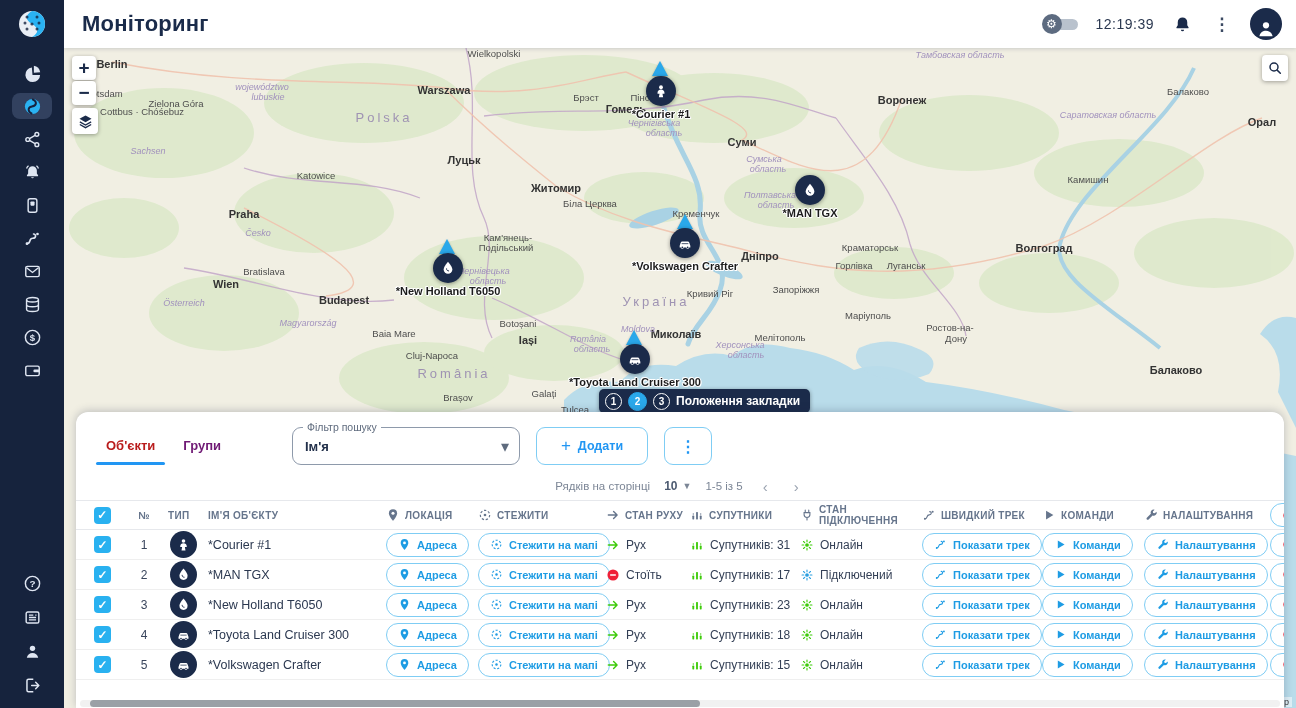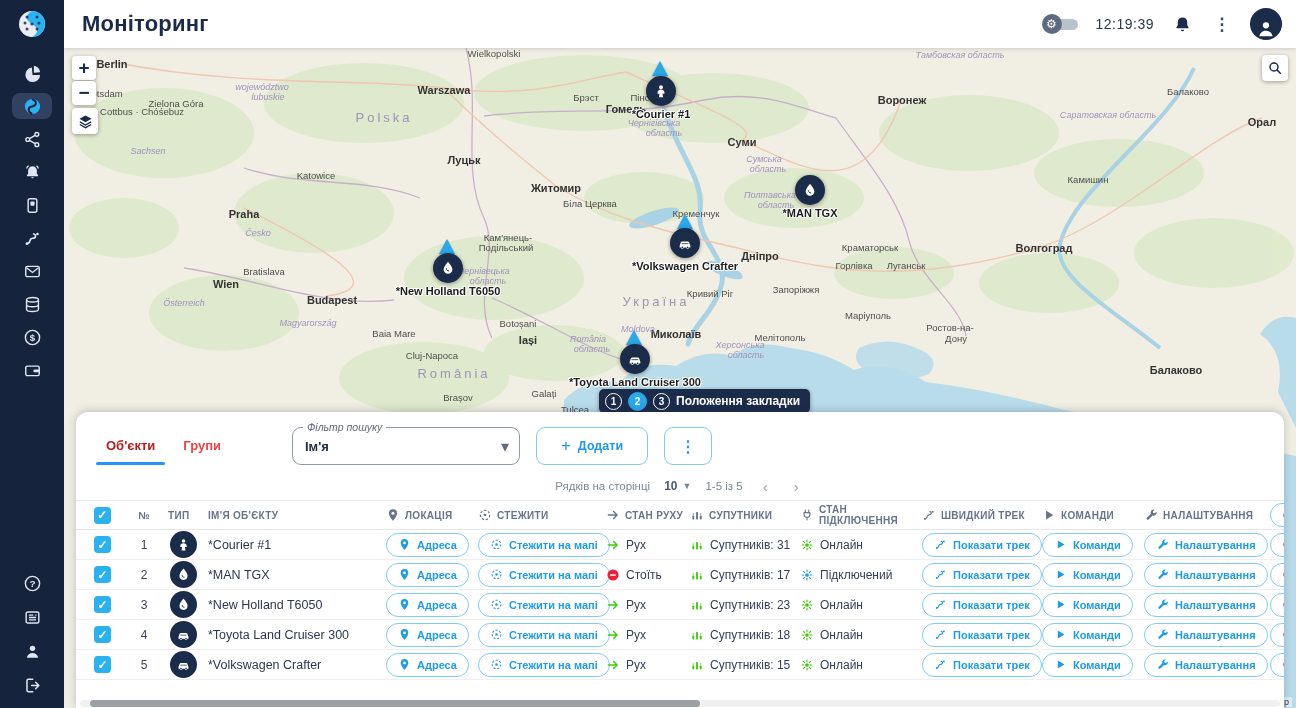--- a/index.html
+++ b/index.html
@@ -61,26 +61,26 @@
     font-size:10px; font-weight:bold; display:flex; align-items:center; justify-content:center; cursor:pointer; }
   .bm-chip.active { background:#2aa8ea; border-color:#2aa8ea; width:19px; height:19px; }
   .bm-label { color:#fff; font-size:12px; font-weight:bold; white-space:nowrap; }
   .map-attr { position:absolute; right:4px; bottom:1px; font-size:9px; color:#333; background:rgba(255,255,255,.55); padding:0 3px; z-index:6; }
 
   
   .panel { position:absolute; left:76px; top:412px; width:1208px; height:296px; background:#fff;
     border-radius:12px 12px 0 0; z-index:10; box-shadow:0 -1px 8px rgba(30,40,70,.25); overflow:hidden; }
   .controls { display:flex; align-items:center; padding:14px 14px 0 20px; height:54px; }
   .tabs { display:flex; gap:8px; width:168px; }
-  .tab { font-size:13px; font-weight:bold; color:#ef4444; padding:8px 10px 10px; cursor:pointer; position:relative; }
+  .tab { font-size:13px; font-weight:bold; color:#701a75; padding:8px 10px 10px; cursor:pointer; position:relative; }
   .tab.active { color:#b91c1c; }
   .tab.active::after { content:""; position:absolute; left:0; right:0; bottom:-2px; height:3px; background:#2196f3; border-radius:2px; }
   .filter-select { position:relative; width:228px; height:38px; border:1.5px solid #8e9aab; border-radius:9px; margin-left:28px;
     display:flex; align-items:center; padding:0 10px 0 12px; cursor:pointer; }
-  .filter-label { position:absolute; top:-7px; left:10px; font-size:10.5px; color:#5f6b7e; background:#fff; padding:0 4px;font-style:italic; }
+  .filter-label { position:absolute; top:-7px; left:10px; font-size:10.5px; color:#5f6b7e; background:#fff; padding:0 4px; }
   .filter-value { font-size:13px; font-weight:bold; color:#22304a; }
   .filter-select .chev { margin-left:auto; color:#5f6b7e; }
   .search-box { flex:1; height:38px; border:1.5px solid #aab4c0; border-radius:9px; margin-left:16px;
     display:flex; align-items:center; padding:0 12px; }
   .search-box input { border:none; outline:none; flex:1; font-size:13px; color:#22304a; font-family:inherit; background:transparent; }
   .search-box input::placeholder { color:#9aa3b0; }
   .search-box svg { width:18px; height:18px; color:#2196f3; }
   .add-btn { width:112px; height:38px; margin-left:16px; border:1.5px solid #7fcdf4; background:#fff; border-radius:9px;
     color:#2196f3; font-size:12.5px; font-weight:bold; display:flex; align-items:center; justify-content:center; gap:7px; cursor:pointer; font-family:inherit; }
   .add-btn .plus { font-size:17px; font-weight:normal; }
@@ -317,21 +317,21 @@
         <span class="mlabel region" style="left: 204px; top: 44px;">lubuskie</span>
         <span class="mlabel city" style="left: 430px; top: 0px;">Wielkopolski</span>
         <span class="mlabel big" style="left: 380px; top: 36px;">Warszawa</span>
         <span class="mlabel country" style="left: 320px; top: 62px;">Polska</span>
         <span class="mlabel city" style="left: 252px; top: 122px;">Katowice</span>
         <span class="mlabel big" style="left: 180px; top: 160px;">Praha</span>
         <span class="mlabel region" style="left: 194px; top: 180px;">Česko</span>
         <span class="mlabel big" style="left: 162px; top: 230px;">Wien</span>
         <span class="mlabel city" style="left: 200px; top: 218px;">Bratislava</span>
         <span class="mlabel region" style="left: 120px; top: 250px;">Österreich</span>
-        <span class="mlabel big" style="left: 268px; top: 246px;">Budapest</span>
+        <span class="mlabel big" style="left: 280px; top: 246px;">Budapest</span>
         <span class="mlabel region" style="left: 244px; top: 270px;">Magyarország</span>
         <span class="mlabel city" style="left: 522px; top: 44px;">Брэст</span>
         <span class="mlabel city" style="left: 578px; top: 44px;">Пінск</span>
         <span class="mlabel big" style="left: 562px; top: 20px; margin-top: 35px;">Гомель</span>
         <span class="mlabel region" style="left: 590px; top: 70px;">Чернігівська</span>
         <span class="mlabel region" style="left: 600px; top: 80px;">область</span>
         <span class="mlabel region" style="left: 700px; top: 106px;">Сумська</span>
         <span class="mlabel region" style="left: 704px; top: 116px;">область</span>
         <span class="mlabel big" style="left: 678px; top: 88px;">Суми</span>
         <span class="mlabel big" style="left: 838px; top: 46px;">Воронеж</span>

